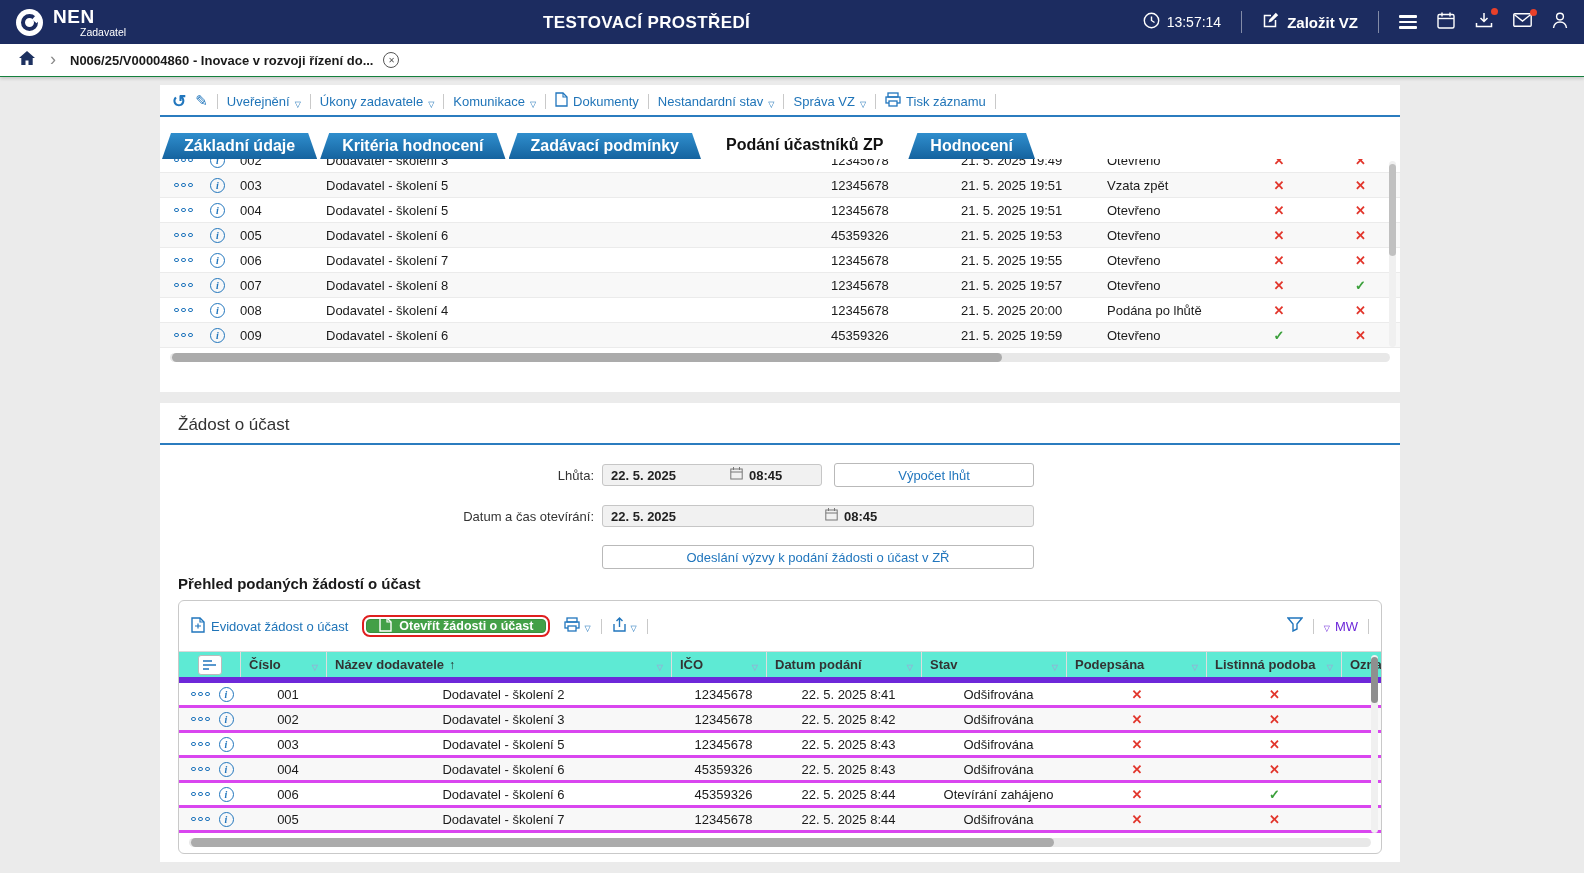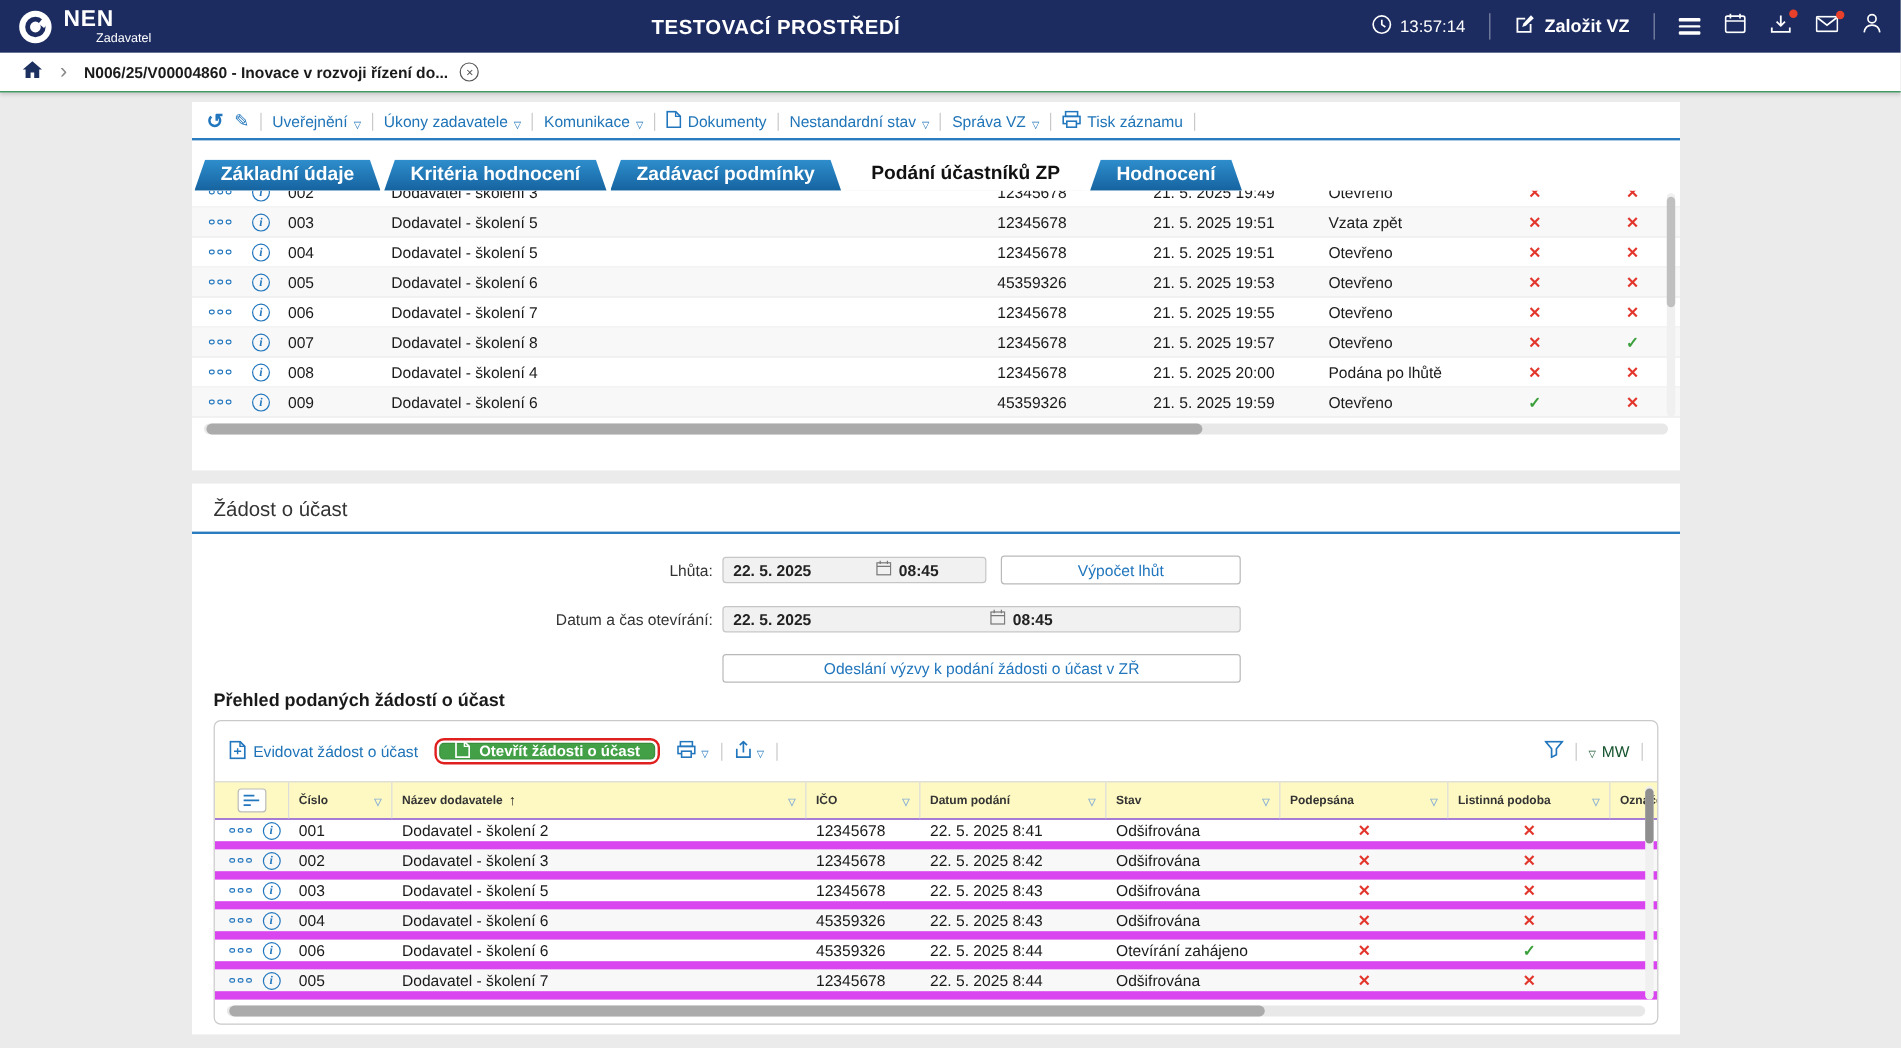--- a/index.html
+++ b/index.html
@@ -99,32 +99,32 @@
 
   .grid-panel { margin-top:8px; border:1px solid #c9c9c9; border-radius:6px; position:relative; overflow:hidden;
     padding-bottom:6px; }
   .grid-toolbar { height:50px; display:flex; align-items:center; padding:0 12px; gap:10px; font-size:13px; }
   .evidovat { display:flex; align-items:center; gap:6px; color:#1f74b8; cursor:pointer; }
   .green-btn-wrap { outline:2px solid #e01f1f; outline-offset:2px; border-radius:4px; margin:0 8px; }
   .green-btn { display:flex; align-items:center; gap:7px; background:#43a047; border:1px solid #3a8f3e;
     color:#fff; font-weight:bold; font-size:12.5px; height:14px; padding:0 12px; border-radius:4px; cursor:pointer; }
   .tool-ic { display:flex; align-items:center; gap:4px; color:#1f74b8; cursor:pointer; }
   .spacer { flex:1; }
-  .mw-group { display:flex; align-items:center; gap:5px; color:#14532d; cursor:pointer; font-size:13px;text-align:center; }
+  .mw-group { display:flex; align-items:center; gap:5px; color:#6d28d9; cursor:pointer; font-size:13px;text-align:center; }
 
   .grid-cols { display:grid; grid-template-columns:62px 86px 345px 95px 155px 145px 140px 135px 1fr; }
-  .grid-header { background:#fef9c3; border-top:1px solid #d9d9d9; border-bottom:1px solid #6d28d9;
-    height:32px; align-items:center; font-size:10px; font-weight:bold; color:#333; }
+  .grid-header { background:#5eead4; border-top:1px solid #d9d9d9; border-bottom:6px solid #6d28d9;
+    height:32px; align-items:center; font-size:13px; font-weight:bold; color:#333; }
   .gh-cell { display:flex; align-items:center; padding:0 8px; height:100%; border-right:1px solid #ddd; overflow:hidden; }
   .gh-caret { margin-left:auto; color:#8fb3d4; padding-top:2px; }
   .col-settings { width:24px; height:20px; border:1px solid #bbb; border-radius:3px; background:#fff;
     display:flex; align-items:center; justify-content:center; margin:0 auto; cursor:pointer; }
   .sort-asc::before { content:"↑"; font-weight:bold; font-size:12px; color:#222; }
   .sort-asc { margin-left:5px; }
-  .t-row2 { height:25px; align-items:center; font-size:13px; border-bottom:7px solid #d946ef; }
+  .t-row2 { height:25px; align-items:center; font-size:13px; border-bottom:3px solid #d946ef;text-align:center; }
   .t-row2:nth-child(even) { background:#f8f8f8; }
   .row-icons { display:flex; align-items:center; gap:9px; padding-left:12px; }
   .cell-pad { padding-left:8px; overflow:hidden; white-space:nowrap; }
   .v-scroll2 { position:absolute; right:3px; top:54px; width:7px; height:178px; background:#f0f0f0; border-radius:4px; }
   .v-scroll2 .v-thumb { top:2px; height:46px; background:#8f8f8f; }
 </style>
 </head>
 <body>
 
 <div class="app-header">

